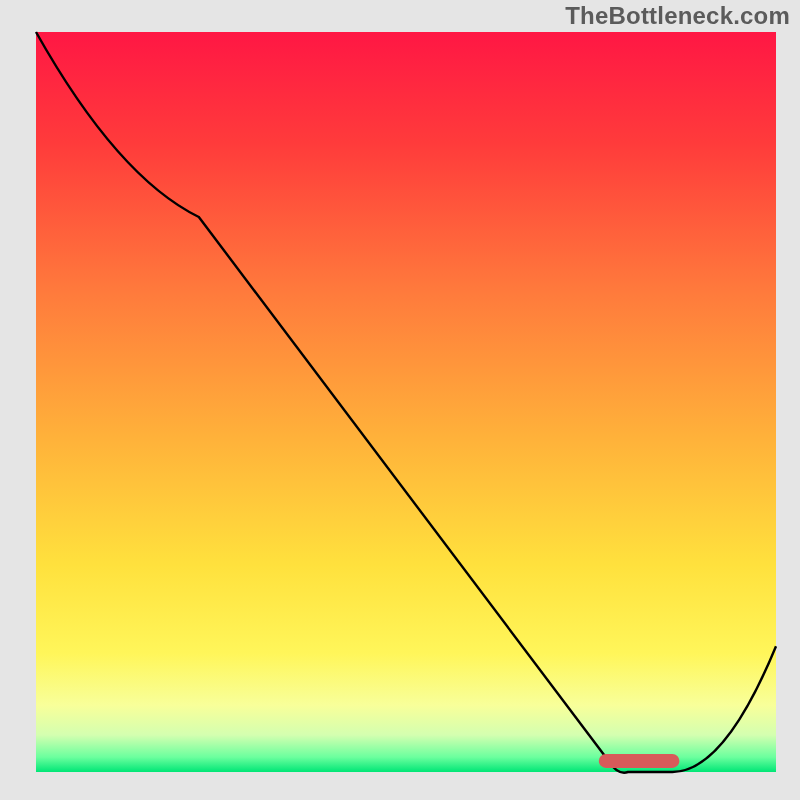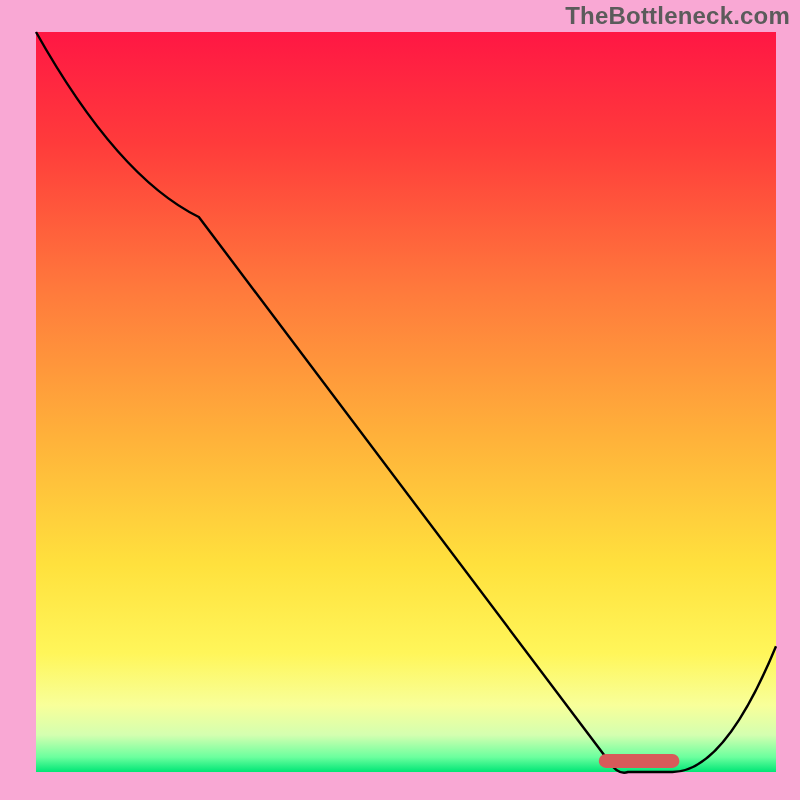--- a/index.html
+++ b/index.html
@@ -8,21 +8,21 @@
     width: 800px;
     height: 800px;
     background: #000;
     overflow: hidden;
     font-family: Arial, Helvetica, sans-serif;
   }
   .stage {
     position: relative;
     width: 800px;
     height: 800px;
-    background: #f9a8d4;
+    background: #e5e5e5;
   }
   .watermark {
     position: absolute;
     top: 2px;
     right: 10px;
     color: #5b5b5b;
     font-size: 24px;
     font-weight: 600;
     letter-spacing: 0.2px;
   }

